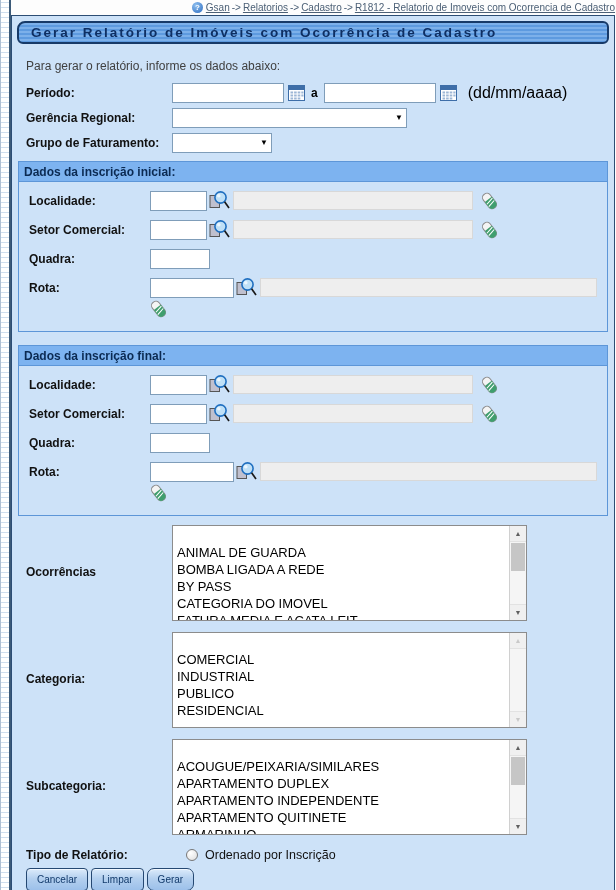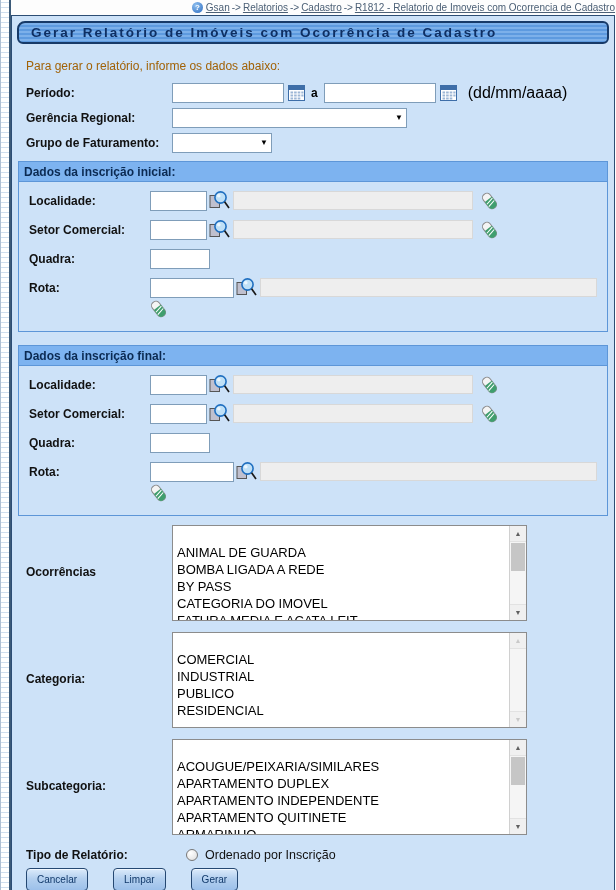--- a/index.html
+++ b/index.html
@@ -37,21 +37,21 @@
     padding:5px 0 0 0; display:flex; flex-direction:column; position:relative;
   }
 
   .title-box {
     margin:0 5px; height:23px; border:2px solid #173a68; border-radius:8px 6px 6px 6px;
     background:repeating-linear-gradient(to bottom,#7cb0ea 0 2px,#5d9adf 2px 4px);
     display:flex; align-items:center; padding-left:12px;
     font-size:13.5px; font-weight:bold; letter-spacing:2px; color:#0e2f63;
   }
 
-  .intro { margin:15px 0 9px 14px; font-size:12px; color:#a16207; }
+  .intro { margin:15px 0 9px 14px; font-size:12px; color:#404040; }
 
   .frow { display:flex; align-items:center; margin:0 6px 4px 14px; min-height:21px; }
   .flabel { width:146px; font-size:12px; font-weight:bold; color:#111; flex:none; }
 
   input.txt {
     height:20px; border:1px solid #7f9db9; background:#fff; font-size:12px;
     padding:0 3px; font-family:"Liberation Sans",sans-serif;
   }
   .w-period { width:112px; }
   .readonly {
@@ -123,22 +123,22 @@
   .radio span.lbl { font-size:12.5px; color:#111; }
 
   
   .btn-row { display:flex; align-items:center; margin:0 8px 0 14px; }
   .btn {
     height:23px; border:1px solid #254872; border-radius:4px;
     background:linear-gradient(to bottom,#dcebfb 0%,#b4d0ef 45%,#9cc0ea 100%);
     box-shadow:inset 0 1px 0 #f0f7ff; color:#123a6b; font-size:10px;
     padding:0 10px; cursor:pointer; font-family:"Liberation Sans",sans-serif;
   }
-  .btn + .btn { margin-left:25px; }
-  .btn-right { margin-left:auto; }
+  .btn + .btn { margin-left:3px; }
+  .btn-right { margin-left:auto;border-radius:7px; }
 </style>
 </head>
 <body>
 
 <div class="page">
   <div class="upper">
     <div class="left-strip"></div>
     <div class="right-col">
 
       <div class="crumb-bar">

